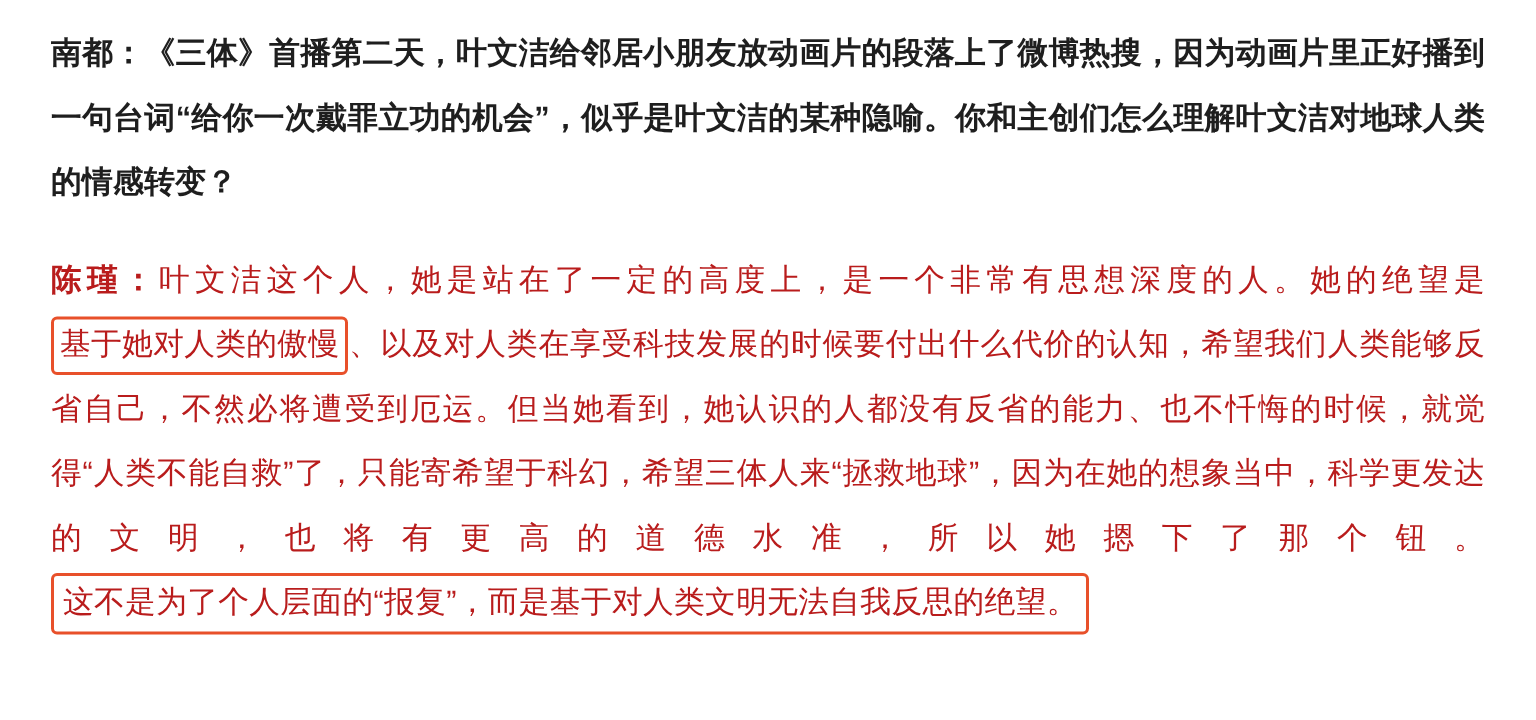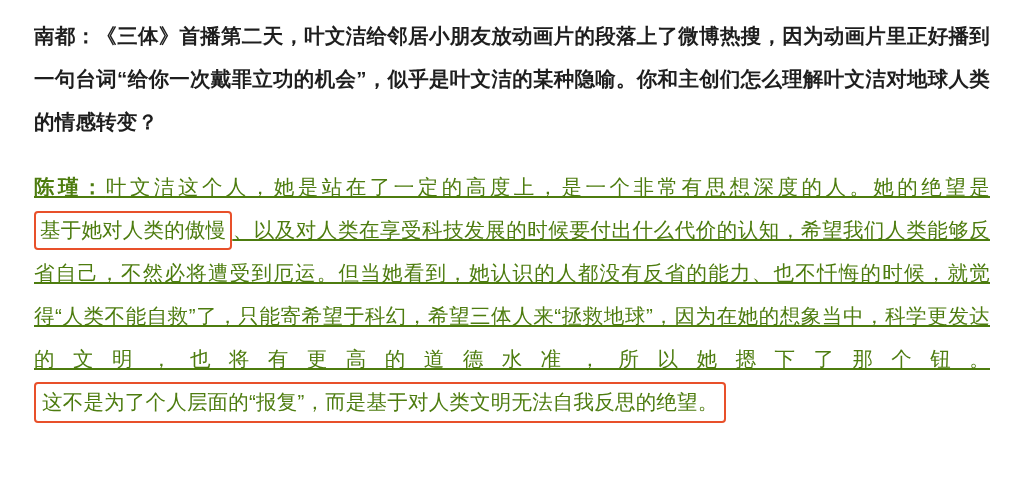--- a/index.html
+++ b/index.html
@@ -28,22 +28,21 @@
     letter-spacing: 0.2px;
     text-align: justify;
     margin: 0;
   }
   .para.q {
     font-weight: bold;
     color: #1e1e1e;
   }
   .para.a {
     font-weight: normal;
-    color: #4d7c0f;
-    text-decoration: underline;
+    color: #b91c1c;
   }
   .spacer {
     height: 22px;
   }
   .speaker {
     font-weight: bold;
   }
   .hl {
     position: relative;
     display: inline-block;

